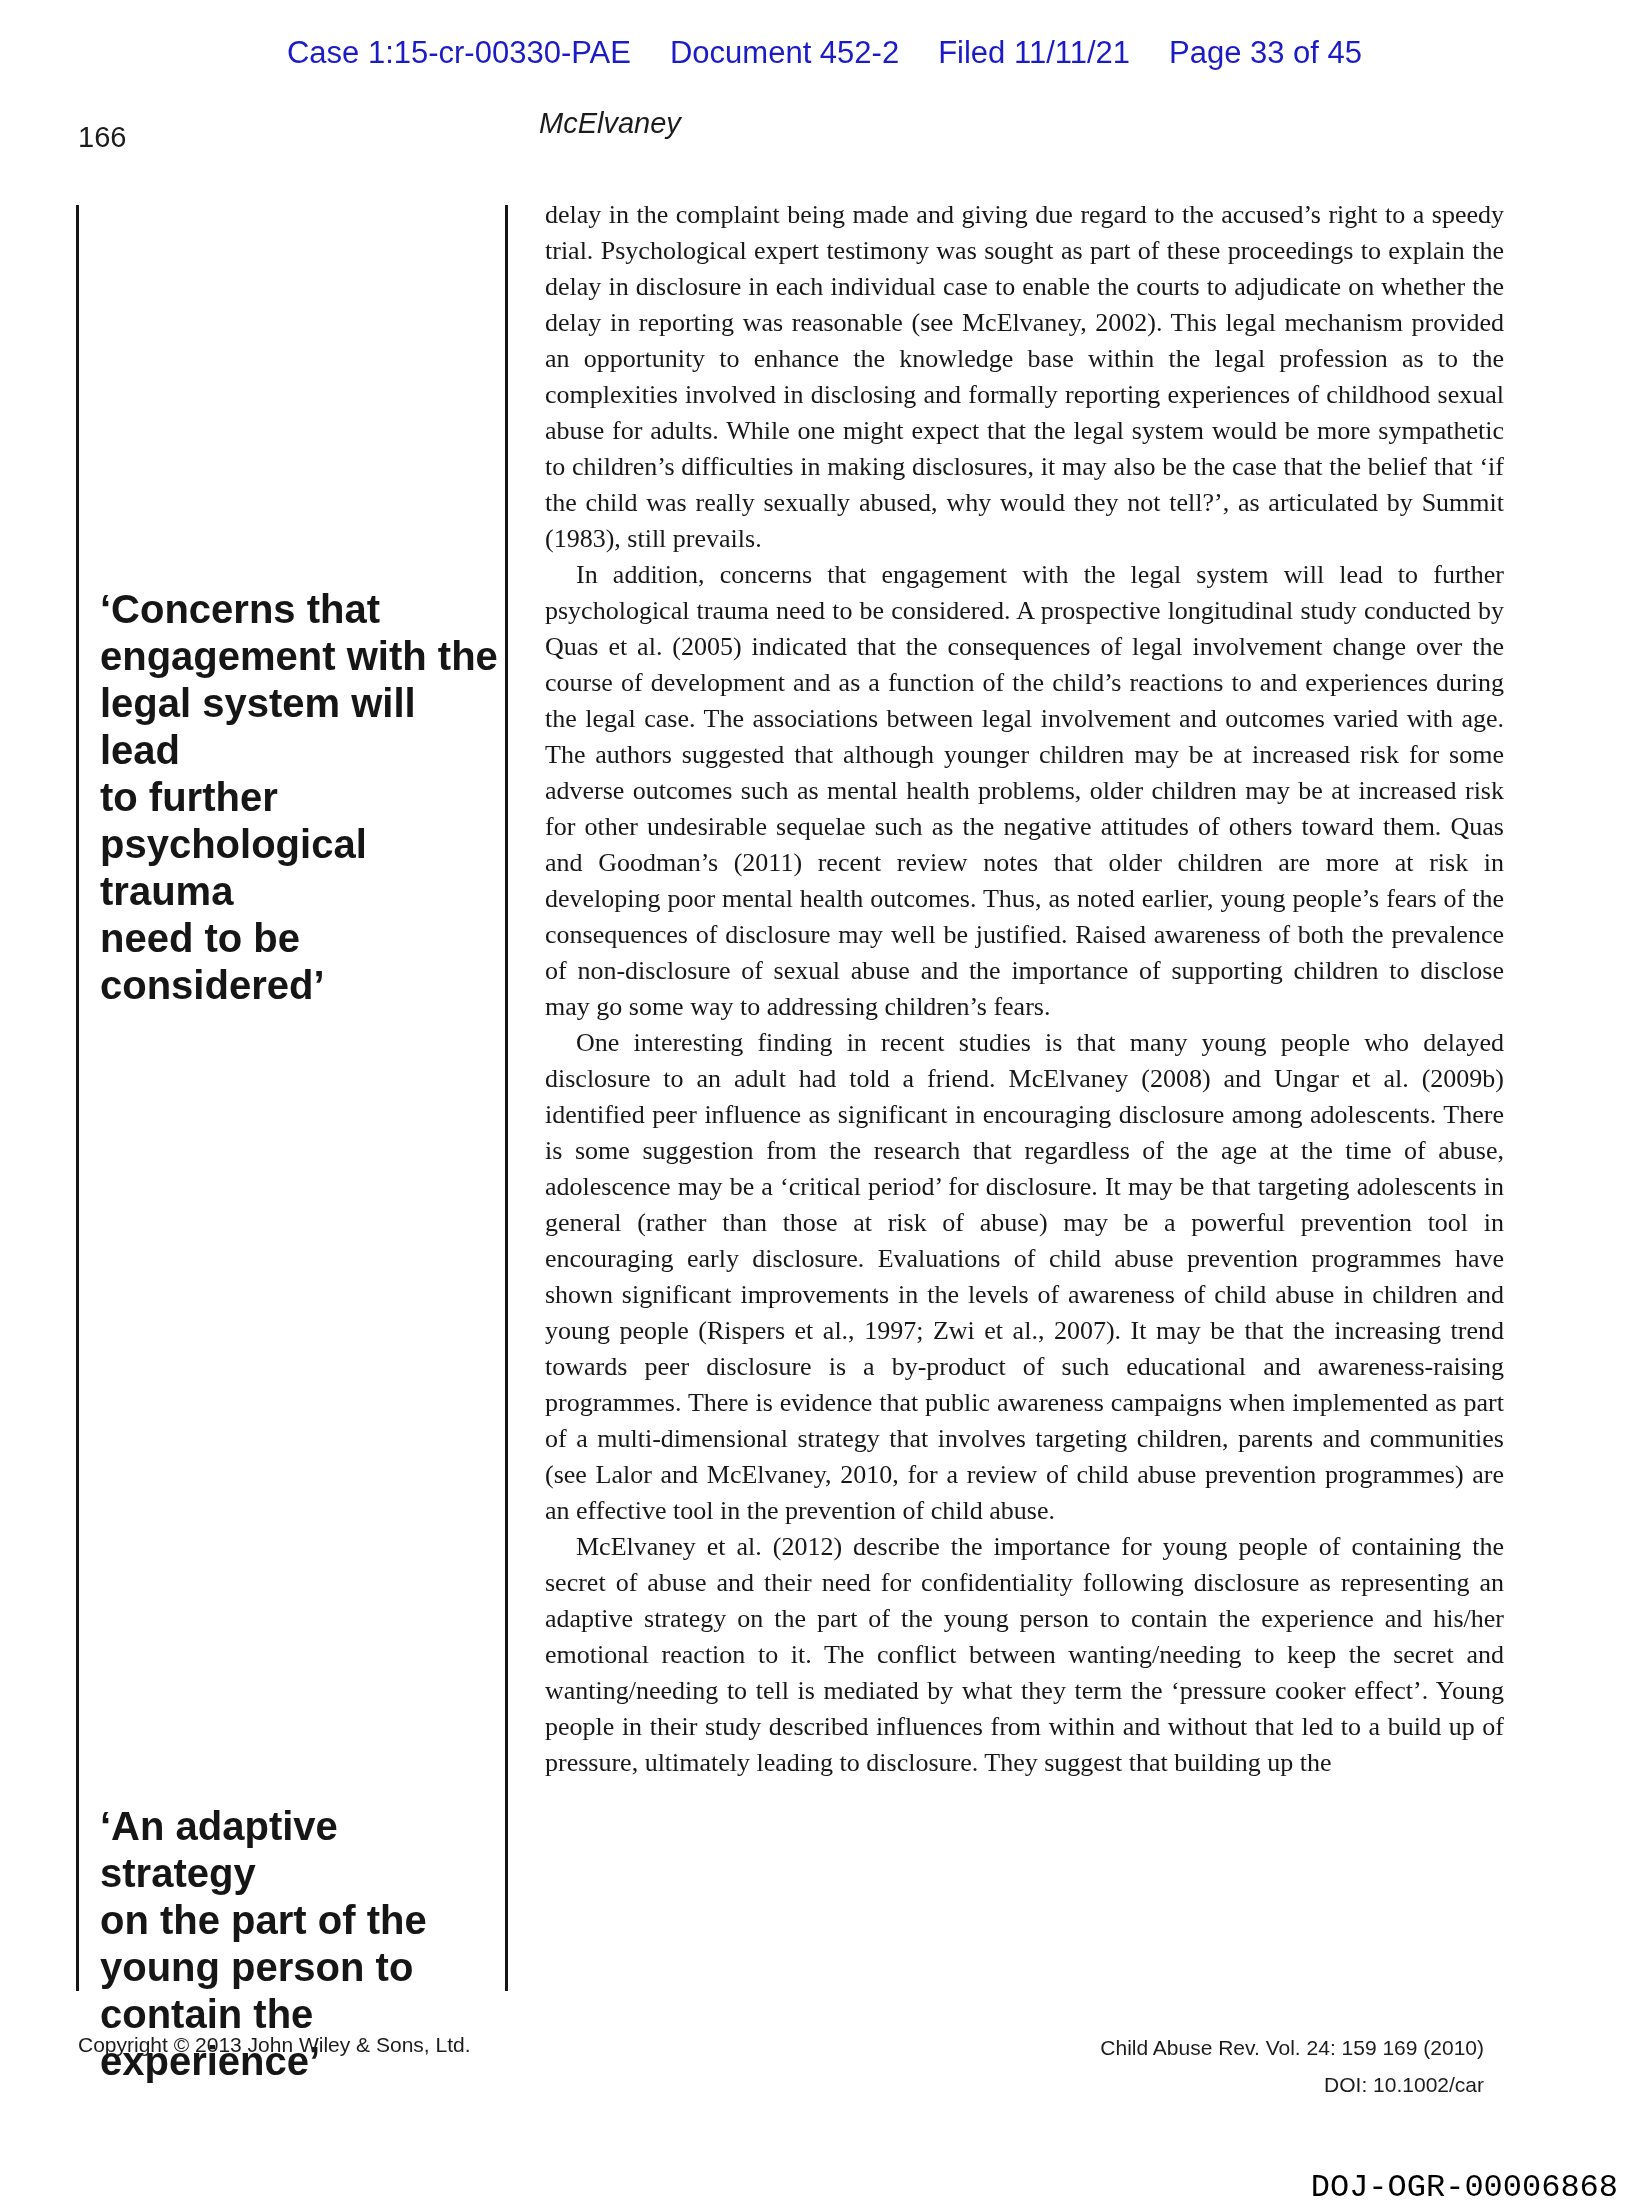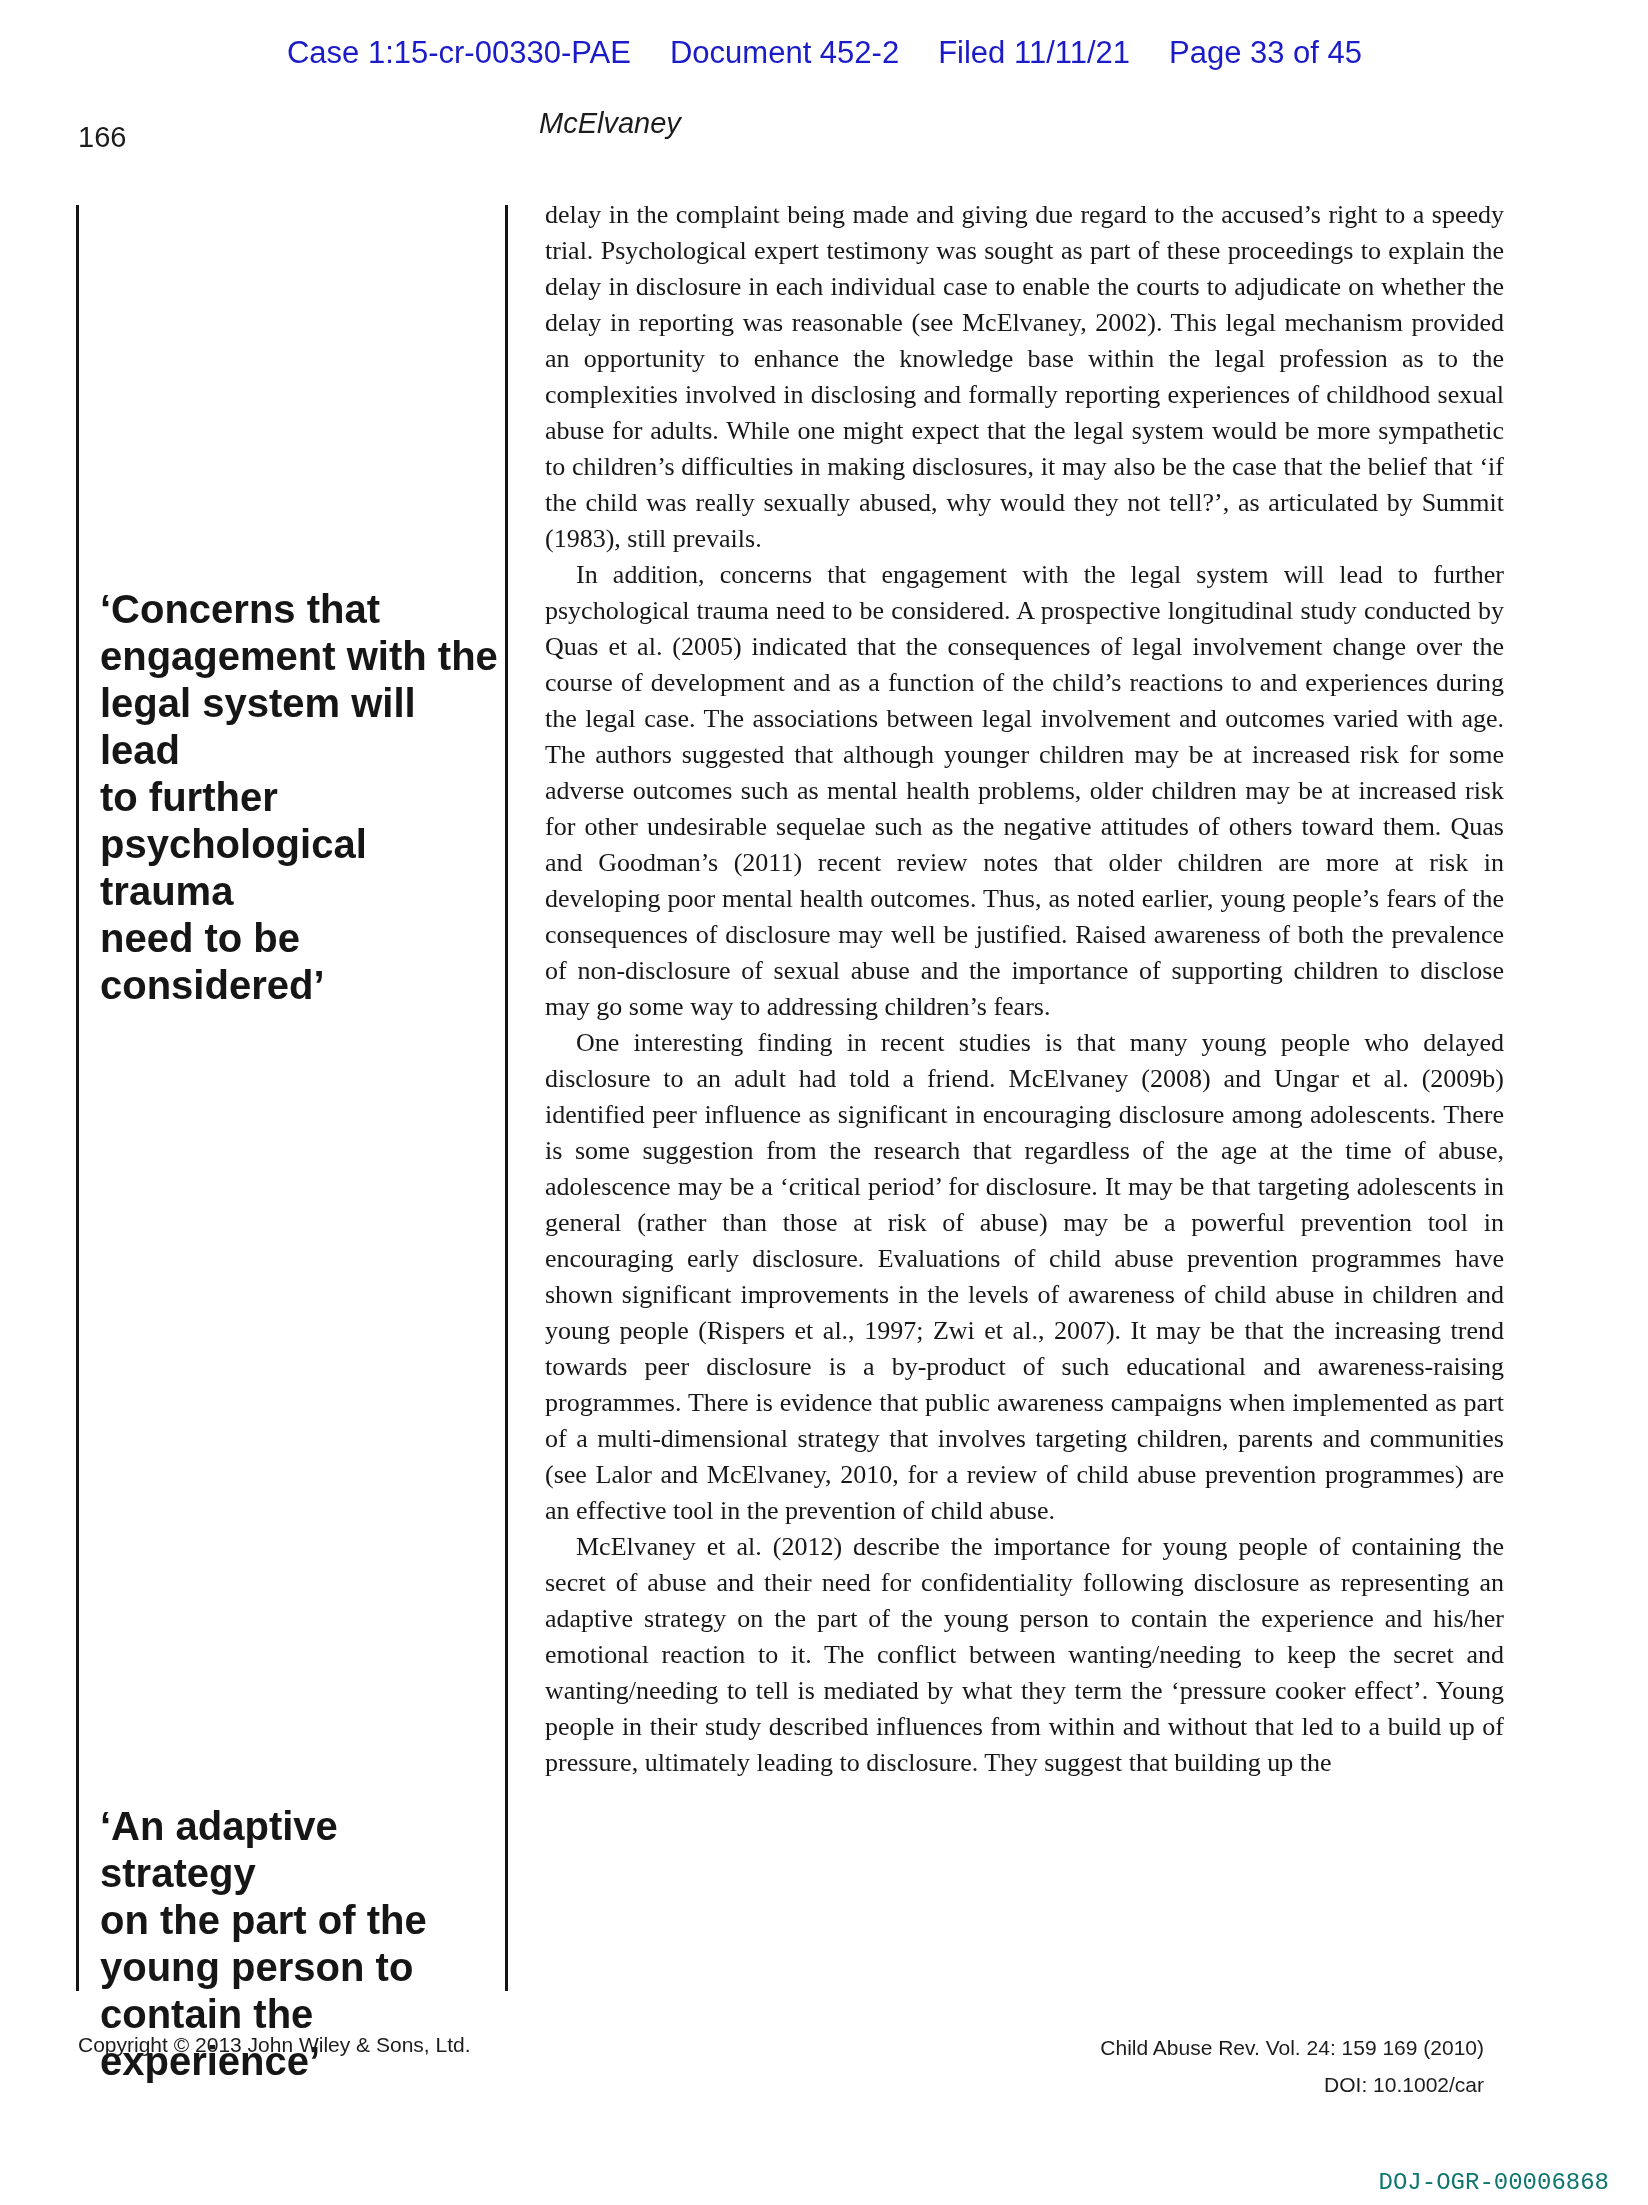--- a/index.html
+++ b/index.html
@@ -53,23 +53,23 @@
   .footer-left{
     position:absolute;left:78px;top:2033px;
     font-size:21px;
   }
   .footer-right{
     position:absolute;right:165px;top:2029px;
     font-size:21px;text-align:right;line-height:37px;
   }
   
   .bates{
-    position:absolute;right:40px;top:2169px;
+    position:absolute;right:31px;top:2169px;
     font-family:"Liberation Mono", monospace;
-    font-size:24px;font-weight:400;color:#0f766e;
+    font-size:32px;font-weight:400;color:#000000;
   }
 </style>
 </head>
 <body>
 
 <div class="page">
 
   <div class="stamp-header" style="color: rgb(27, 27, 200);">
     <span>Case 1:15-cr-00330-PAE</span>
     <span>Document 452-2</span>

